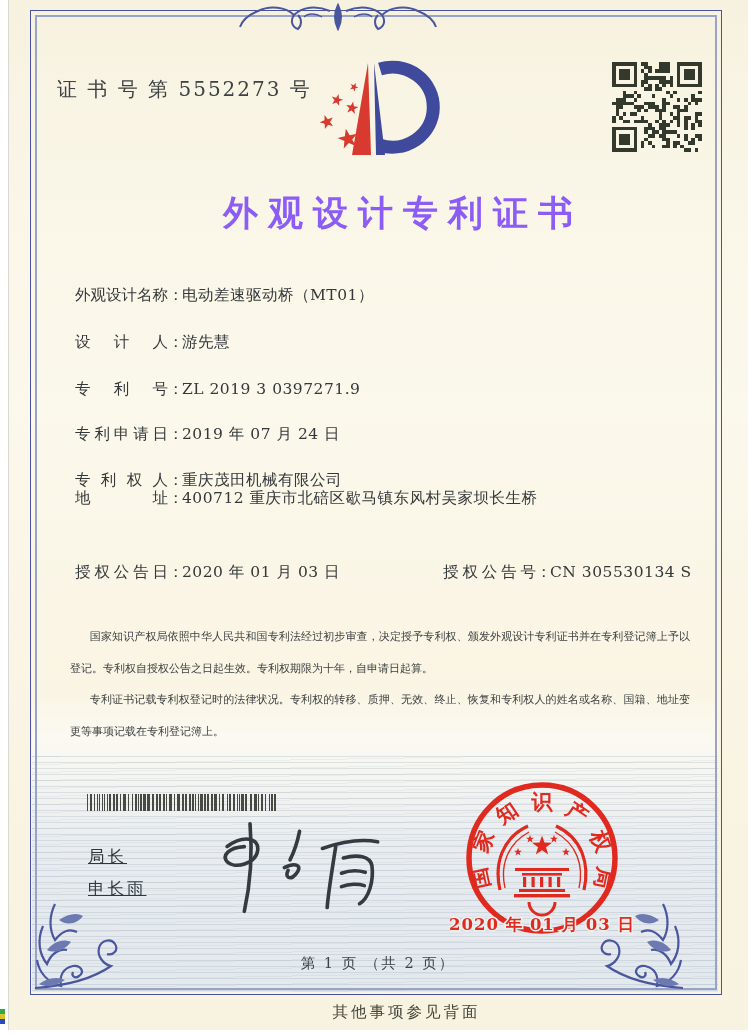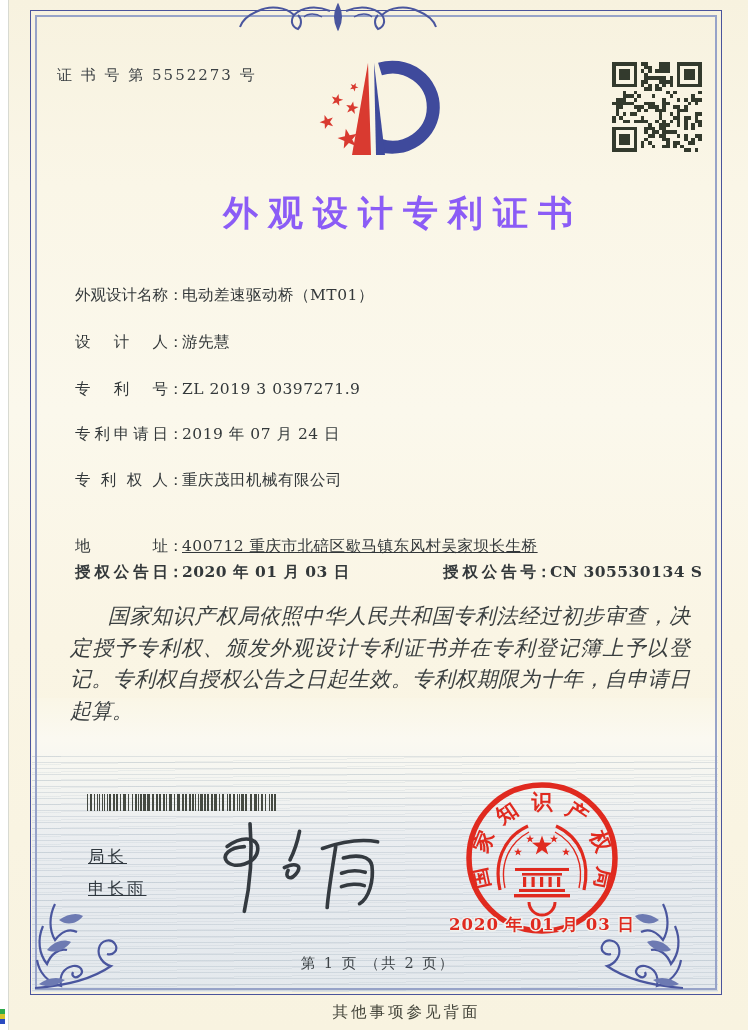--- a/index.html
+++ b/index.html
@@ -13,30 +13,30 @@
   #band{position:absolute;left:32px;top:698px;width:686px;height:294px;
         background:linear-gradient(180deg,#faf6e6 0%,#fbf9f1 14%,#f4f5f1 28%,#eaedf0 48%,#e6eaee 72%,#e4e9ed 100%);}
   #band-lines{position:absolute;left:32px;top:756px;width:686px;height:236px;opacity:.85;
         background:repeating-linear-gradient(180deg,rgba(130,150,168,.26) 0 1px,rgba(0,0,0,0) 1px 6px),
                    repeating-linear-gradient(179deg,rgba(130,150,168,.12) 0 1px,rgba(0,0,0,0) 1px 8px);}
   
   .frame{position:absolute;pointer-events:none;}
   #frame-outer{left:30px;top:10px;width:690px;height:983px;border:1.5px solid #4a549c;}
   #frame-inner{left:35px;top:15px;width:678px;height:971px;border:2px solid #97a3c8;}
   
-  #cert-no{position:absolute;left:57px;top:66px;font-size:15px;letter-spacing:2px;color:#3c4144;}
+  #cert-no{position:absolute;left:57px;top:76px;font-size:20px;letter-spacing:2px;color:#3c4144;}
   #title{position:absolute;left:30px;top:190px;width:736px;text-align:center;
          font-size:35px;font-weight:bold;letter-spacing:10px;padding-left:10px;box-sizing:border-box;color:#8b5cf6;}
   .frow{position:absolute;left:75px;font-size:15.5px;color:#33383a;white-space:nowrap;}
   .flabel{display:inline-block;width:93px;text-align:justify;text-align-last:justify;vertical-align:top;}
   .fcolon{display:inline-block;width:14px;}
   .fvalue{letter-spacing:.5px;}
   #row7b{position:absolute;left:368px;top:0;font-size:15.5px;white-space:nowrap;}
-  #paras{position:absolute;left:70px;top:601px;width:620px;font-size:21px;line-height:31.5px;
-         text-align:justify;color:#3a3f40;font-style:italic;}
+  #paras{position:absolute;left:70px;top:621px;width:620px;font-size:11px;line-height:31.5px;
+         text-align:justify;color:#3a3f40;}
   #paras p{margin:0;text-indent:1.8em;}
   
   #director{position:absolute;left:88px;top:841px;font-family:"DejaVu Sans",sans-serif;
             font-size:16.5px;letter-spacing:3px;color:#2f373e;line-height:32px;text-decoration:underline;}
   
   #page-num{position:absolute;left:30px;top:954px;width:696px;text-align:center;
             font-size:14.5px;letter-spacing:2px;color:#3c4246;}
   #back-note{position:absolute;left:8px;top:1002px;width:749px;text-align:center;
              font-size:15.5px;letter-spacing:3px;color:#45463c;padding-left:24px;}
   svg{display:block;}
@@ -410,32 +410,33 @@
   </div>
   <div class="frow" style="top:379px;">
     <span class="flabel">专利号</span><span class="fcolon">：</span><span class="fvalue">ZL 2019 3 0397271.9</span>
   </div>
   <div class="frow" style="top:424px;">
     <span class="flabel">专利申请日</span><span class="fcolon">：</span><span class="fvalue">2019 年 07 月 24 日</span>
   </div>
   <div class="frow" style="top:470px;">
     <span class="flabel">专利权人</span><span class="fcolon">：</span><span class="fvalue">重庆茂田机械有限公司</span>
   </div>
-  <div class="frow" style="top:536px;text-decoration:underline;">
+  <div class="frow" style="top:488px;">
     <span class="flabel">地址</span><span class="fcolon">：</span><span class="fvalue">400712 重庆市北碚区歇马镇东风村吴家坝长生桥</span>
   </div>
-  <div class="frow" style="top:562px;width:640px;font-weight:bold;">
+  <div class="frow" style="top:562px;width:640px;">
     <span class="flabel">授权公告日</span><span class="fcolon">：</span><span class="fvalue">2020 年 01 月 03 日</span>
     <span id="row7b">
       <span class="flabel">授权公告号</span><span class="fcolon">：</span><span class="fvalue">CN 305530134 S</span>
     </span>
   </div>
 
   <div id="paras">
     <p>国家知识产权局依照中华人民共和国专利法经过初步审查，决定授予专利权、颁发外观设计专利证书并在专利登记簿上予以登记。专利权自授权公告之日起生效。专利权期限为十年，自申请日起算。</p>
+    <p>专利证书记载专利权登记时的法律状况。专利权的转移、质押、无效、终止、恢复和专利权人的姓名或名称、国籍、地址变更等事项记载在专利登记簿上。</p>
   </div>
 
   <svg id="barcode-svg" width="196" height="17" viewBox="0 0 196 17" shape-rendering="crispEdges" style="position:absolute;left:85px;top:794px;">
       <rect x="2" y="0" width="1" height="17" fill="#454a42"></rect>
       <rect x="5" y="0" width="2" height="17" fill="#454a42"></rect>
       <rect x="9" y="0" width="1" height="17" fill="#454a42"></rect>
       <rect x="12" y="0" width="1" height="17" fill="#454a42"></rect>
       <rect x="14" y="0" width="1" height="17" fill="#454a42"></rect>
       <rect x="17" y="0" width="1" height="17" fill="#454a42"></rect>
       <rect x="19" y="0" width="1" height="17" fill="#454a42"></rect>

